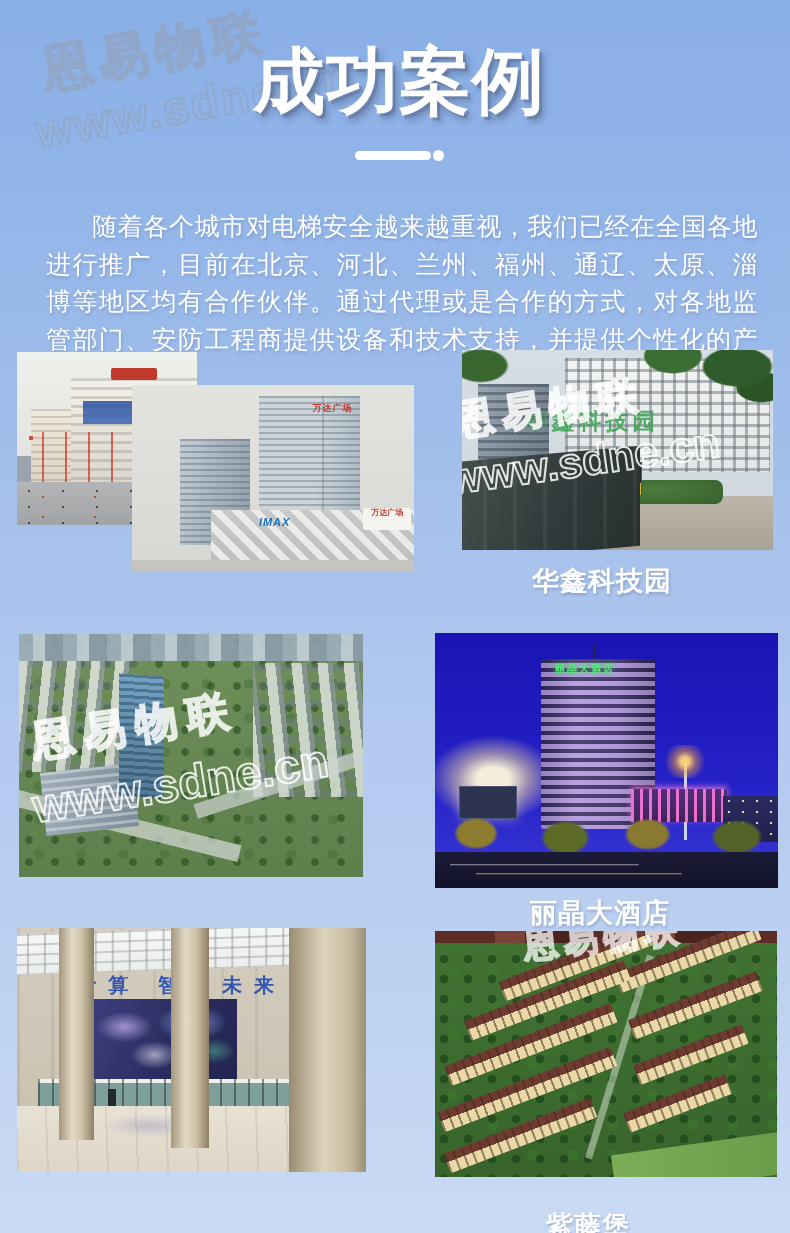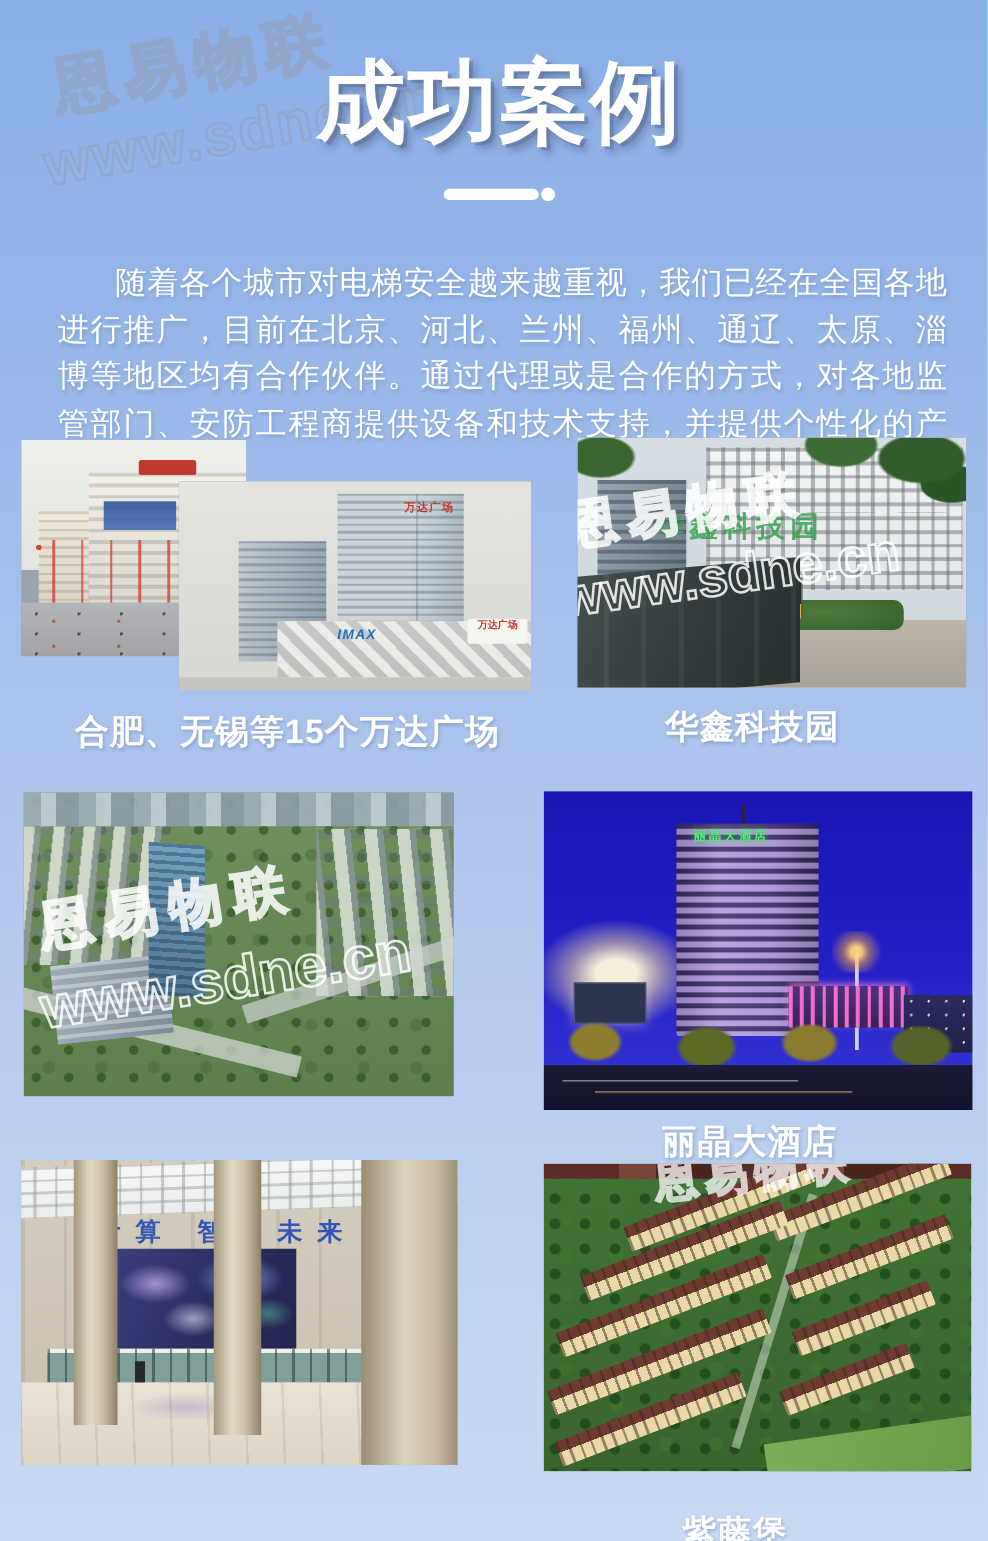--- a/index.html
+++ b/index.html
@@ -55,21 +55,21 @@
   .pa-banners{left:2%;top:46%;right:2%;height:30%;
     background:
       repeating-linear-gradient(90deg,transparent 0 21px,rgba(210,60,45,.85) 21px 23px),
       radial-gradient(circle 4px at 10px 6px,#d43c2c 55%,transparent 60%);opacity:.9;}
   .pa-street{left:0;right:0;bottom:0;height:25%;
     background:
       radial-gradient(circle 2px at 12px 9px,rgba(50,50,55,.8) 60%,transparent 65%) 0 0/34px 16px,
       radial-gradient(circle 2px at 26px 15px,rgba(190,60,50,.9) 60%,transparent 65%) 0 0/52px 20px,
       linear-gradient(#b4b5b7,#a2a3a6);}
   
-  #photoB{left:143px;top:385px;width:282px;height:167px;z-index:2;}
+  #photoB{left:132px;top:385px;width:282px;height:186px;z-index:2;}
   .pb-sky{left:0;top:0;right:0;bottom:0;background:linear-gradient(#e3e4e0,#d7d8d3);}
   .pb-t1{left:17%;top:29%;width:25%;height:57%;
     background:repeating-linear-gradient(180deg,rgba(70,85,100,.35) 0 2px,transparent 2px 6px),linear-gradient(100deg,#c3ccd3,#8d9eab);}
   .pb-t2{left:45%;top:6%;width:36%;height:74%;
     background:
       linear-gradient(90deg,transparent 0 62%,rgba(70,85,100,.25) 62% 64%,transparent 64%),
       repeating-linear-gradient(180deg,rgba(75,90,105,.35) 0 2px,transparent 2px 6px),
       linear-gradient(95deg,#cdd5da 0 55%,#aab8c2 100%);}
   .pb-t2-sign{left:64%;top:9%;font-size:9px;font-weight:700;color:#c23a2e;letter-spacing:1px;}
   .pb-podium{left:28%;right:0;bottom:6%;height:27%;
@@ -281,21 +281,20 @@
     <div class="pc-bush"></div>
     <div class="pc-sign"></div>
     <div class="pc-wall"></div>
     <div class="pc-gate-label">华鑫科技园</div>
     <div class="pc-wm photo-wm">
       <span class="wm1">恩易物联</span>
       <span class="wm2">www.sdne.cn</span>
     </div>
   </div>
 
-  <div class="caption" style="left:230px;top:567px;">合肥、无锡等15个万达广场</div>
   <div class="caption" style="left:602px;top:563px;">华鑫科技园</div>
 
   <div id="photoD" class="photo">
     <div class="pd-base"></div>
     <div class="pd-skyline"></div>
     <div class="pd-cluster-l"></div>
     <div class="pd-cluster-r"></div>
     <div class="pd-road1"></div>
     <div class="pd-road2"></div>
     <div class="pd-slab"></div>

